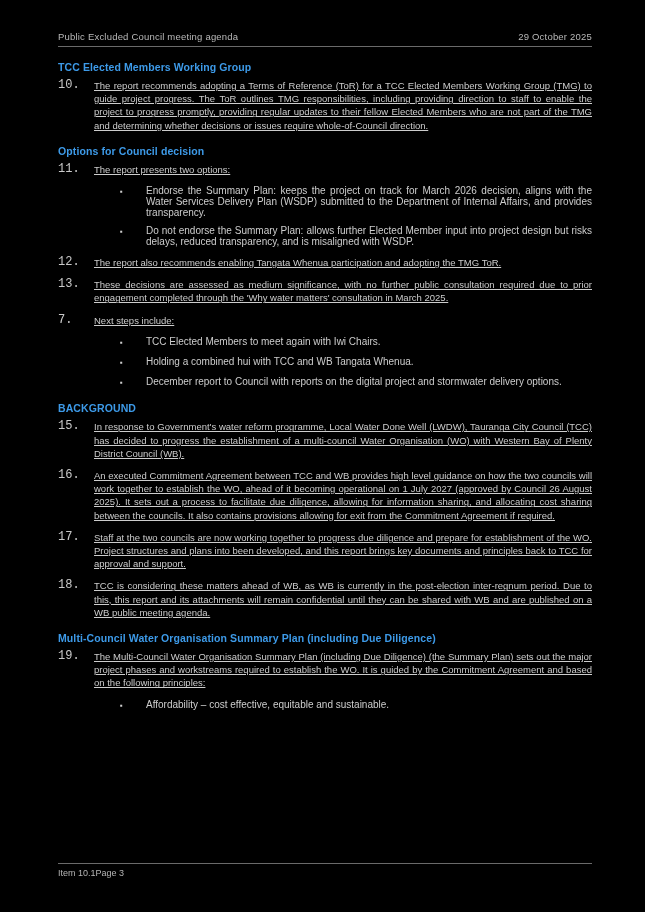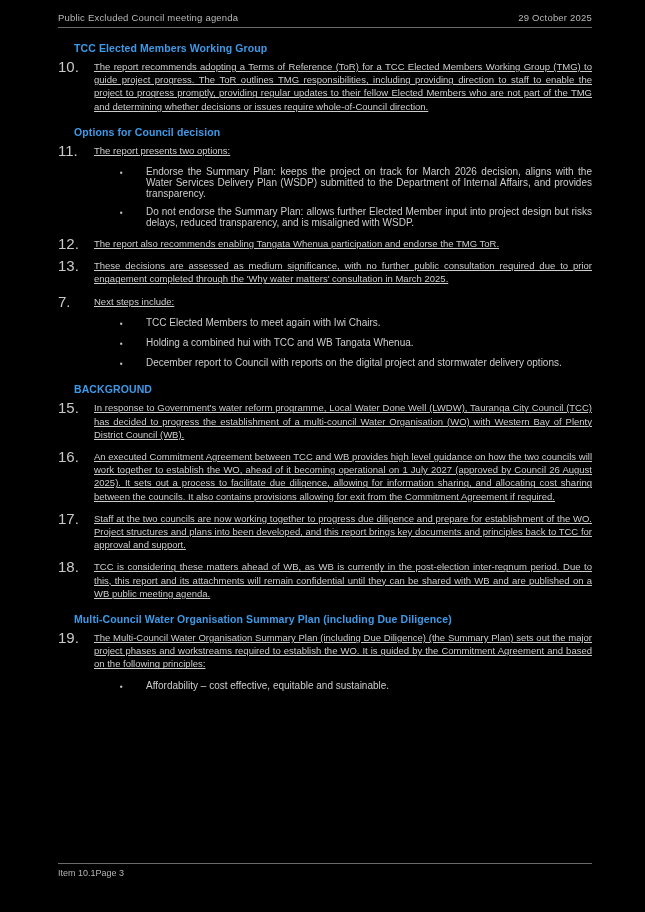--- a/index.html
+++ b/index.html
@@ -18,21 +18,21 @@
     position: relative;
     width: 645px;
     height: 912px;
     background: #000000;
     box-sizing: border-box;
     padding: 0;
   }
   .content {
     position: absolute;
     left: 58px;
-    top: 12px;
+    top: 31px;
     width: 534px;
   }
 
   
   .header {
     display: flex;
     justify-content: space-between;
     align-items: baseline;
     font-size: 9.5px;
     color: #b9b9b9;
@@ -43,35 +43,36 @@
     border-bottom: 1px solid #6a6a6a;
     width: 100%;
     margin-bottom: 14px;
   }
 
   
   h2.section {
     color: #3d9ae8;
     font-size: 10.5px;
     font-weight: bold;
-    margin: 13px 0 6px 16px;
+    margin: 13px 0 6px 0;
     letter-spacing: 0.1px;
   }
 
   
   .para {
     display: flex;
     margin: 0 0 9px 0;
   }
   .para .num {
     width: 36px;
     flex: 0 0 36px;
-    font-size: 15px;
+    font-size: 12px;
     color: #c9c9c9;
     line-height: 13.2px;
+    font-family: Liberation Mono, monospace;
   }
   .para .body {
     flex: 1 1 auto;
     font-size: 9.5px;
     line-height: 13.2px;
     color: #cdcdcd;
     text-align: justify;
     text-decoration: underline;
   }
 
@@ -151,21 +152,21 @@
             <span class="dot">▪</span>
             <span class="btext">Endorse the Summary Plan: keeps the project on track for March 2026 decision, aligns with the Water Services Delivery Plan (WSDP) submitted to the Department of Internal Affairs, and provides transparency.</span>
           </li>
           <li>
             <span class="dot">▪</span>
             <span class="btext">Do not endorse the Summary Plan: allows further Elected Member input into project design but risks delays, reduced transparency, and is misaligned with WSDP.</span>
           </li>
         </ul>
         <div class="para">
           <div class="num">12.</div>
-          <div class="body">The report also recommends enabling Tangata Whenua participation and endorse the TMG ToR.</div>
+          <div class="body">The report also recommends enabling Tangata Whenua participation and adopting the TMG ToR.</div>
         </div>
         <div class="para">
           <div class="num">13.</div>
           <div class="body">These decisions are assessed as medium significance, with no further public consultation required due to prior engagement completed through the 'Why water matters' consultation in March 2025.</div>
         </div>
         <div class="para">
           <div class="num">7.</div>
           <div class="body">Next steps include:</div>
         </div>
         <ul class="bullets">

